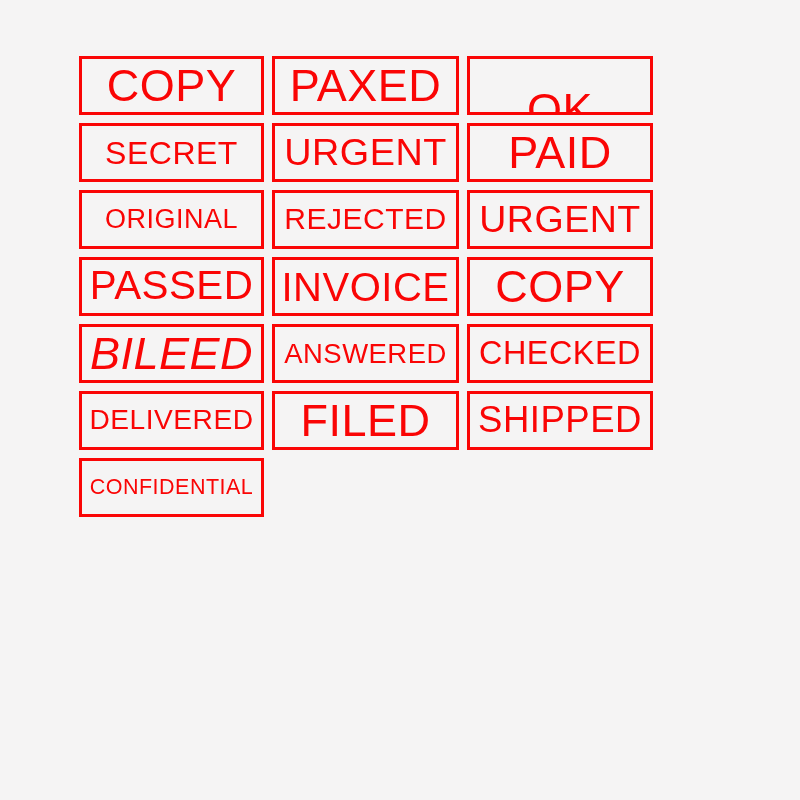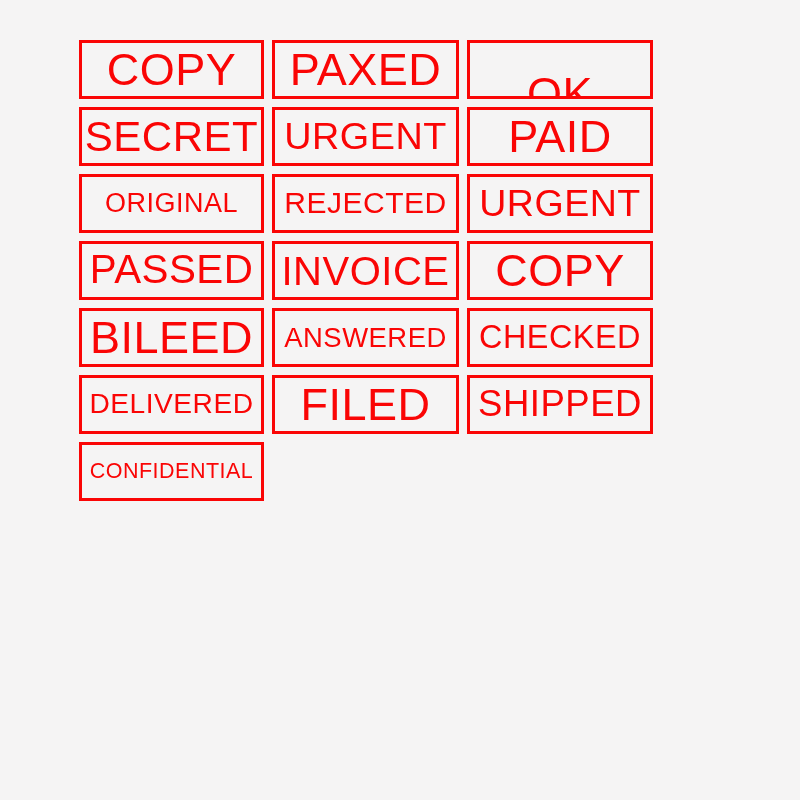--- a/index.html
+++ b/index.html
@@ -18,21 +18,21 @@
   #stamp-sheet {
     position: relative;
     width: 800px;
     height: 800px;
     background: #f5f4f4;
   }
 
   .stamp-grid {
     position: absolute;
     left: 79px;
-    top: 40px;
+    top: 56px;
     width: 644px;
     display: grid;
     grid-template-columns: 185px 187px 186px;
     
     column-gap: 43px;
     row-gap: 52px;
     grid-auto-rows: 59px;
     gap: 8px;
   }
 
@@ -70,21 +70,21 @@
       <div class="stamp">
         <span class="stamp-label" style="font-size: 45px;">COPY</span>
       </div>
       <div class="stamp">
         <span class="stamp-label" style="font-size: 45px;">PAXED</span>
       </div>
       <div class="stamp">
         <span class="stamp-label" style="font-size: 45px; margin-top: 48px;">OK</span>
       </div>
       <div class="stamp">
-        <span class="stamp-label" style="font-size: 42px;">SECRET</span>
+        <span class="stamp-label" style="font-size: 32px;">SECRET</span>
       </div>
       <div class="stamp">
         <span class="stamp-label" style="font-size: 37.7944px;">URGENT</span>
       </div>
       <div class="stamp">
         <span class="stamp-label" style="font-size: 45px;">PAID</span>
       </div>
       <div class="stamp">
         <span class="stamp-label" style="font-size: 27px;">ORIGINAL</span>
       </div>
@@ -97,21 +97,21 @@
       <div class="stamp">
         <span class="stamp-label" style="font-size: 40.3065px;">PASSED</span>
       </div>
       <div class="stamp">
         <span class="stamp-label" style="font-size: 40px;">INVOICE</span>
       </div>
       <div class="stamp">
         <span class="stamp-label" style="font-size: 45px;">COPY</span>
       </div>
       <div class="stamp">
-        <span class="stamp-label" style="font-size: 45px;">BILEED</span>
+        <span class="stamp-label" style="font-size: 45px; font-style: italic;">BILEED</span>
       </div>
       <div class="stamp">
         <span class="stamp-label" style="font-size: 27.4407px;">ANSWERED</span>
       </div>
       <div class="stamp">
         <span class="stamp-label" style="font-size: 32.386px;">CHECKED</span>
       </div>
       <div class="stamp">
         <span class="stamp-label" style="font-size: 28.1415px;">DELIVERED</span>
       </div>

